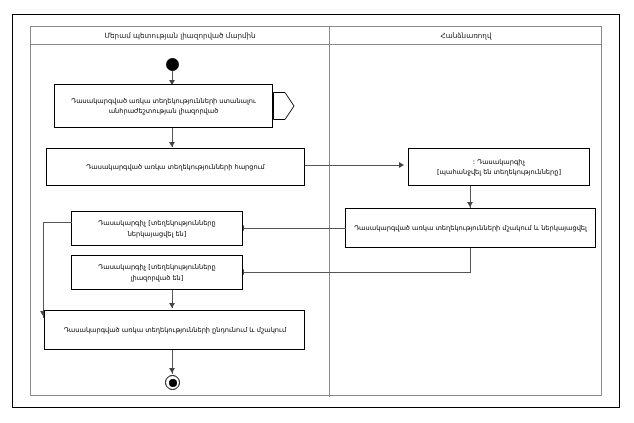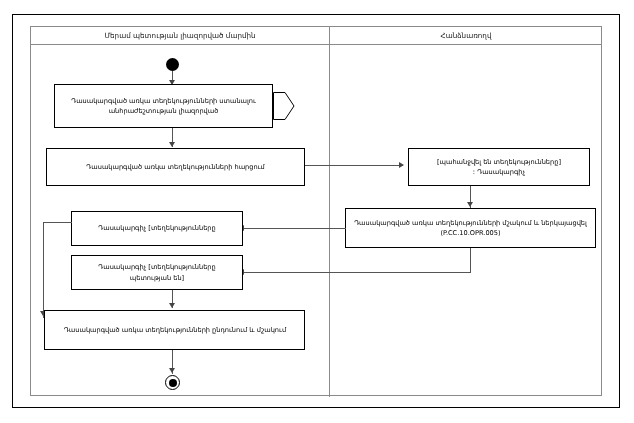--- a/index.html
+++ b/index.html
@@ -97,53 +97,53 @@
     <span>
       <span>Դասակարգված առկա տեղեկությունների հարցում</span>
     </span>
   </div>
 
   <div class="edge-h" style="left:305px;top:165px;width:98px;"></div>
   <div class="arrow right" style="left:399px;top:162px;"></div>
 
   <div class="node" style="left:408px;top:148px;width:182px;height:38px;">
     <span>
+      <span>: Դասակարգիչ</span>
       <span>[պահանջվել են տեղեկությունները]</span>
-      <span>: Դասակարգիչ</span>
     </span>
   </div>
 
   <div class="edge-v" style="left:470px;top:186px;height:22px;"></div>
   <div class="arrow down" style="left:467px;top:202px;"></div>
 
   <div class="node" style="left:345px;top:208px;width:251px;height:40px;">
     <span>
       <span>Դասակարգված առկա տեղեկությունների մշակում և ներկայացվել</span>
-      <span>(P.CC.10.OPR.005)</span>
     </span>
   </div>
 
   <div class="edge-v" style="left:345px;top:228px;height:1px;"></div>
   <div class="edge-h" style="left:243px;top:228px;width:102px;"></div>
   <div class="arrow left" style="left:239px;top:225px;"></div>
 
   <div class="node" style="left:71px;top:211px;width:172px;height:35px;">
     <span>
       <span>Դասակարգիչ [տեղեկությունները</span>
+      <span>ներկայացվել են]</span>
     </span>
   </div>
 
   <div class="edge-v" style="left:470px;top:248px;height:25px;"></div>
   <div class="edge-h" style="left:243px;top:272px;width:228px;"></div>
   <div class="arrow left" style="left:239px;top:269px;"></div>
 
   <div class="node" style="left:71px;top:255px;width:172px;height:35px;">
     <span>
       <span>Դասակարգիչ [տեղեկությունները</span>
-      <span>պետության են]</span>
+      <span>լիազորված են]</span>
     </span>
   </div>
 
   <div class="edge-h" style="left:43px;top:222px;width:29px;"></div>
   <div class="edge-v" style="left:43px;top:222px;height:96px;"></div>
   <div class="arrow down" style="left:40px;top:311px;"></div>
 
   <div class="edge-v" style="left:172px;top:290px;height:18px;"></div>
   <div class="arrow down" style="left:169px;top:303px;"></div>
 

